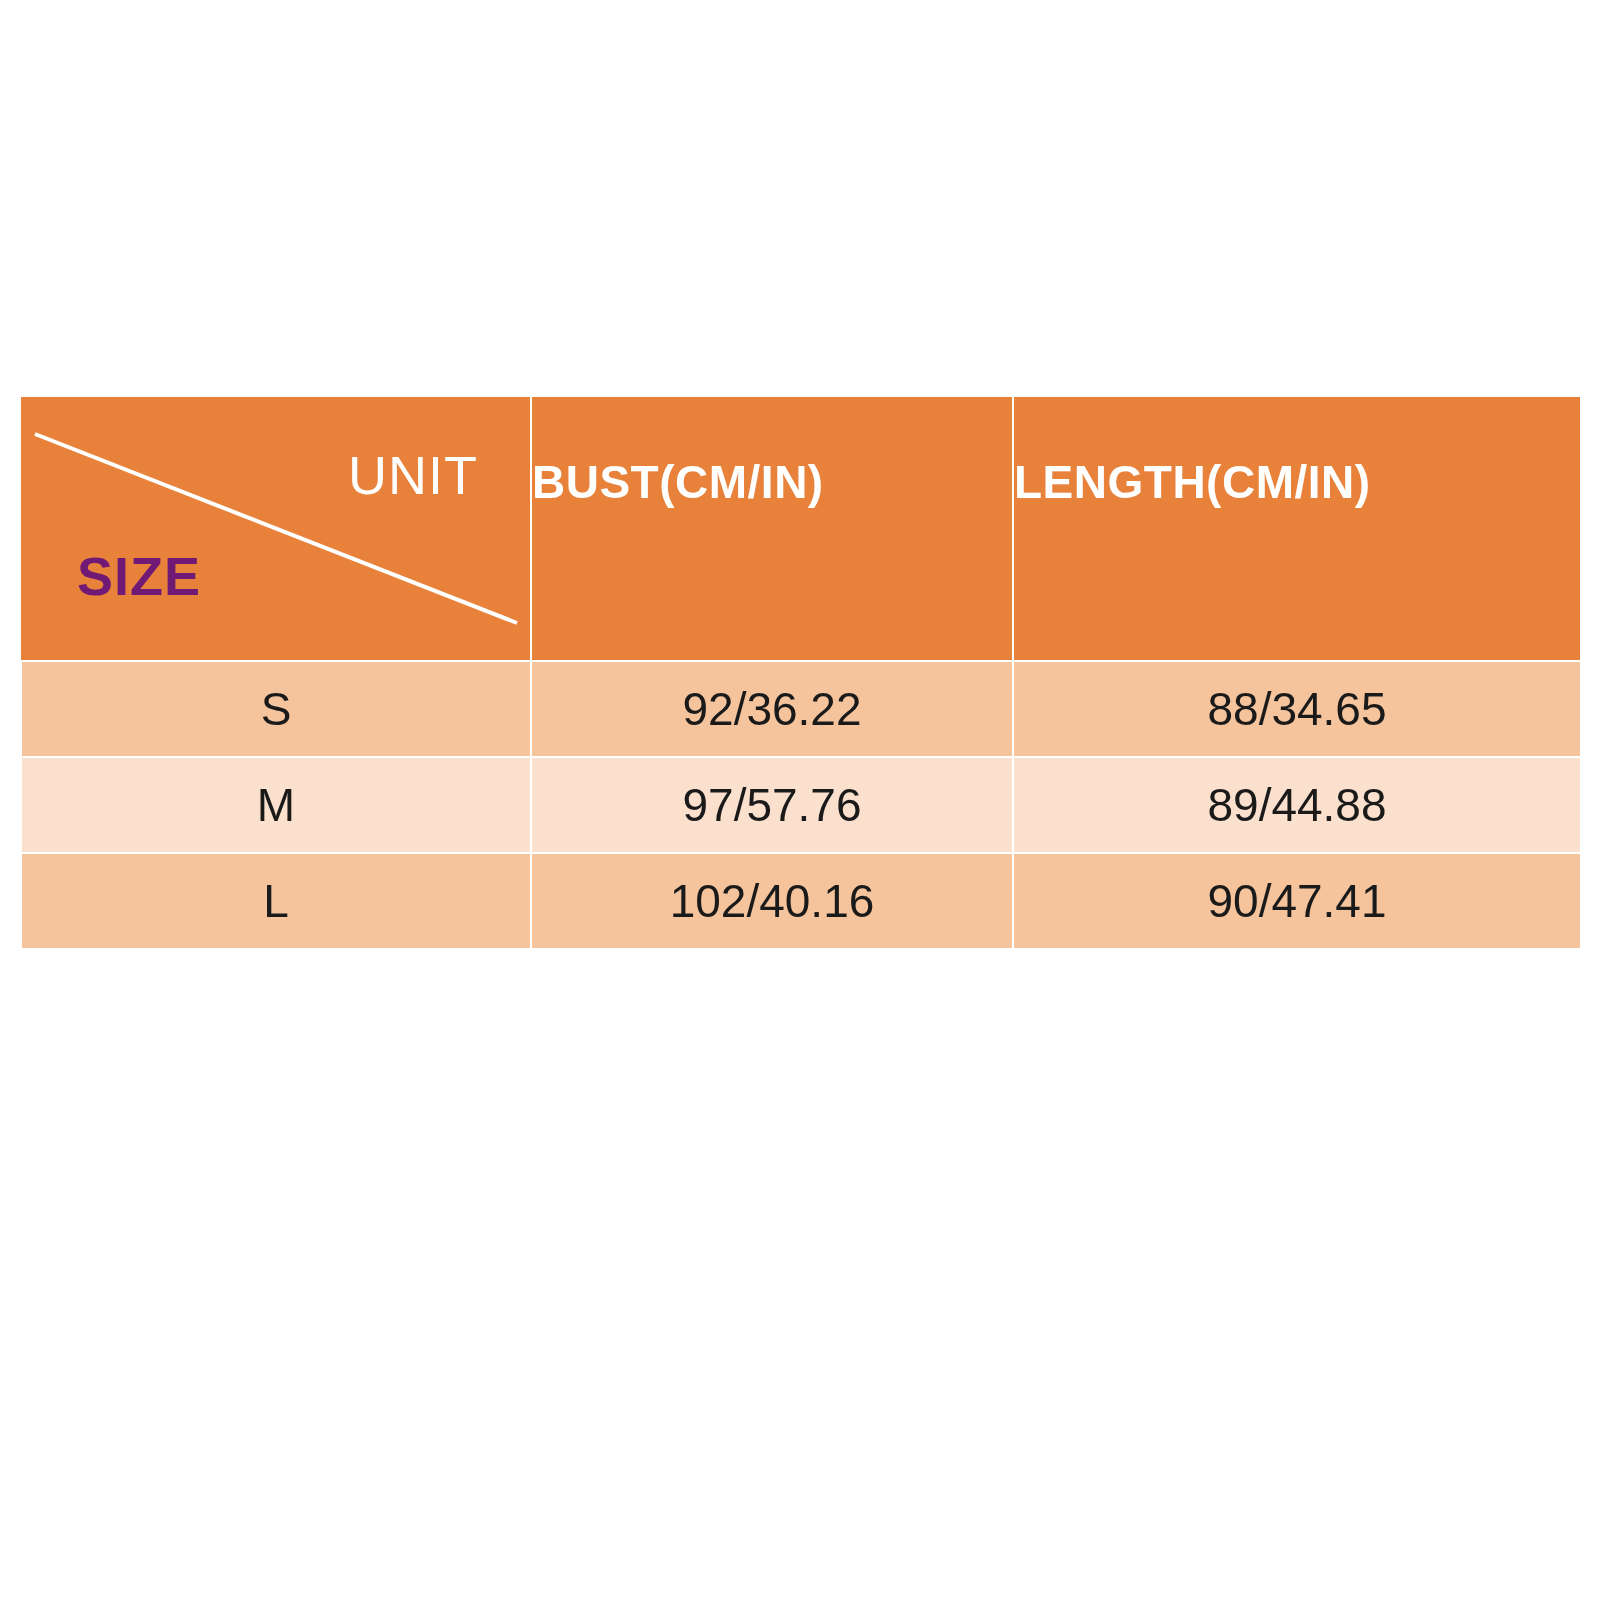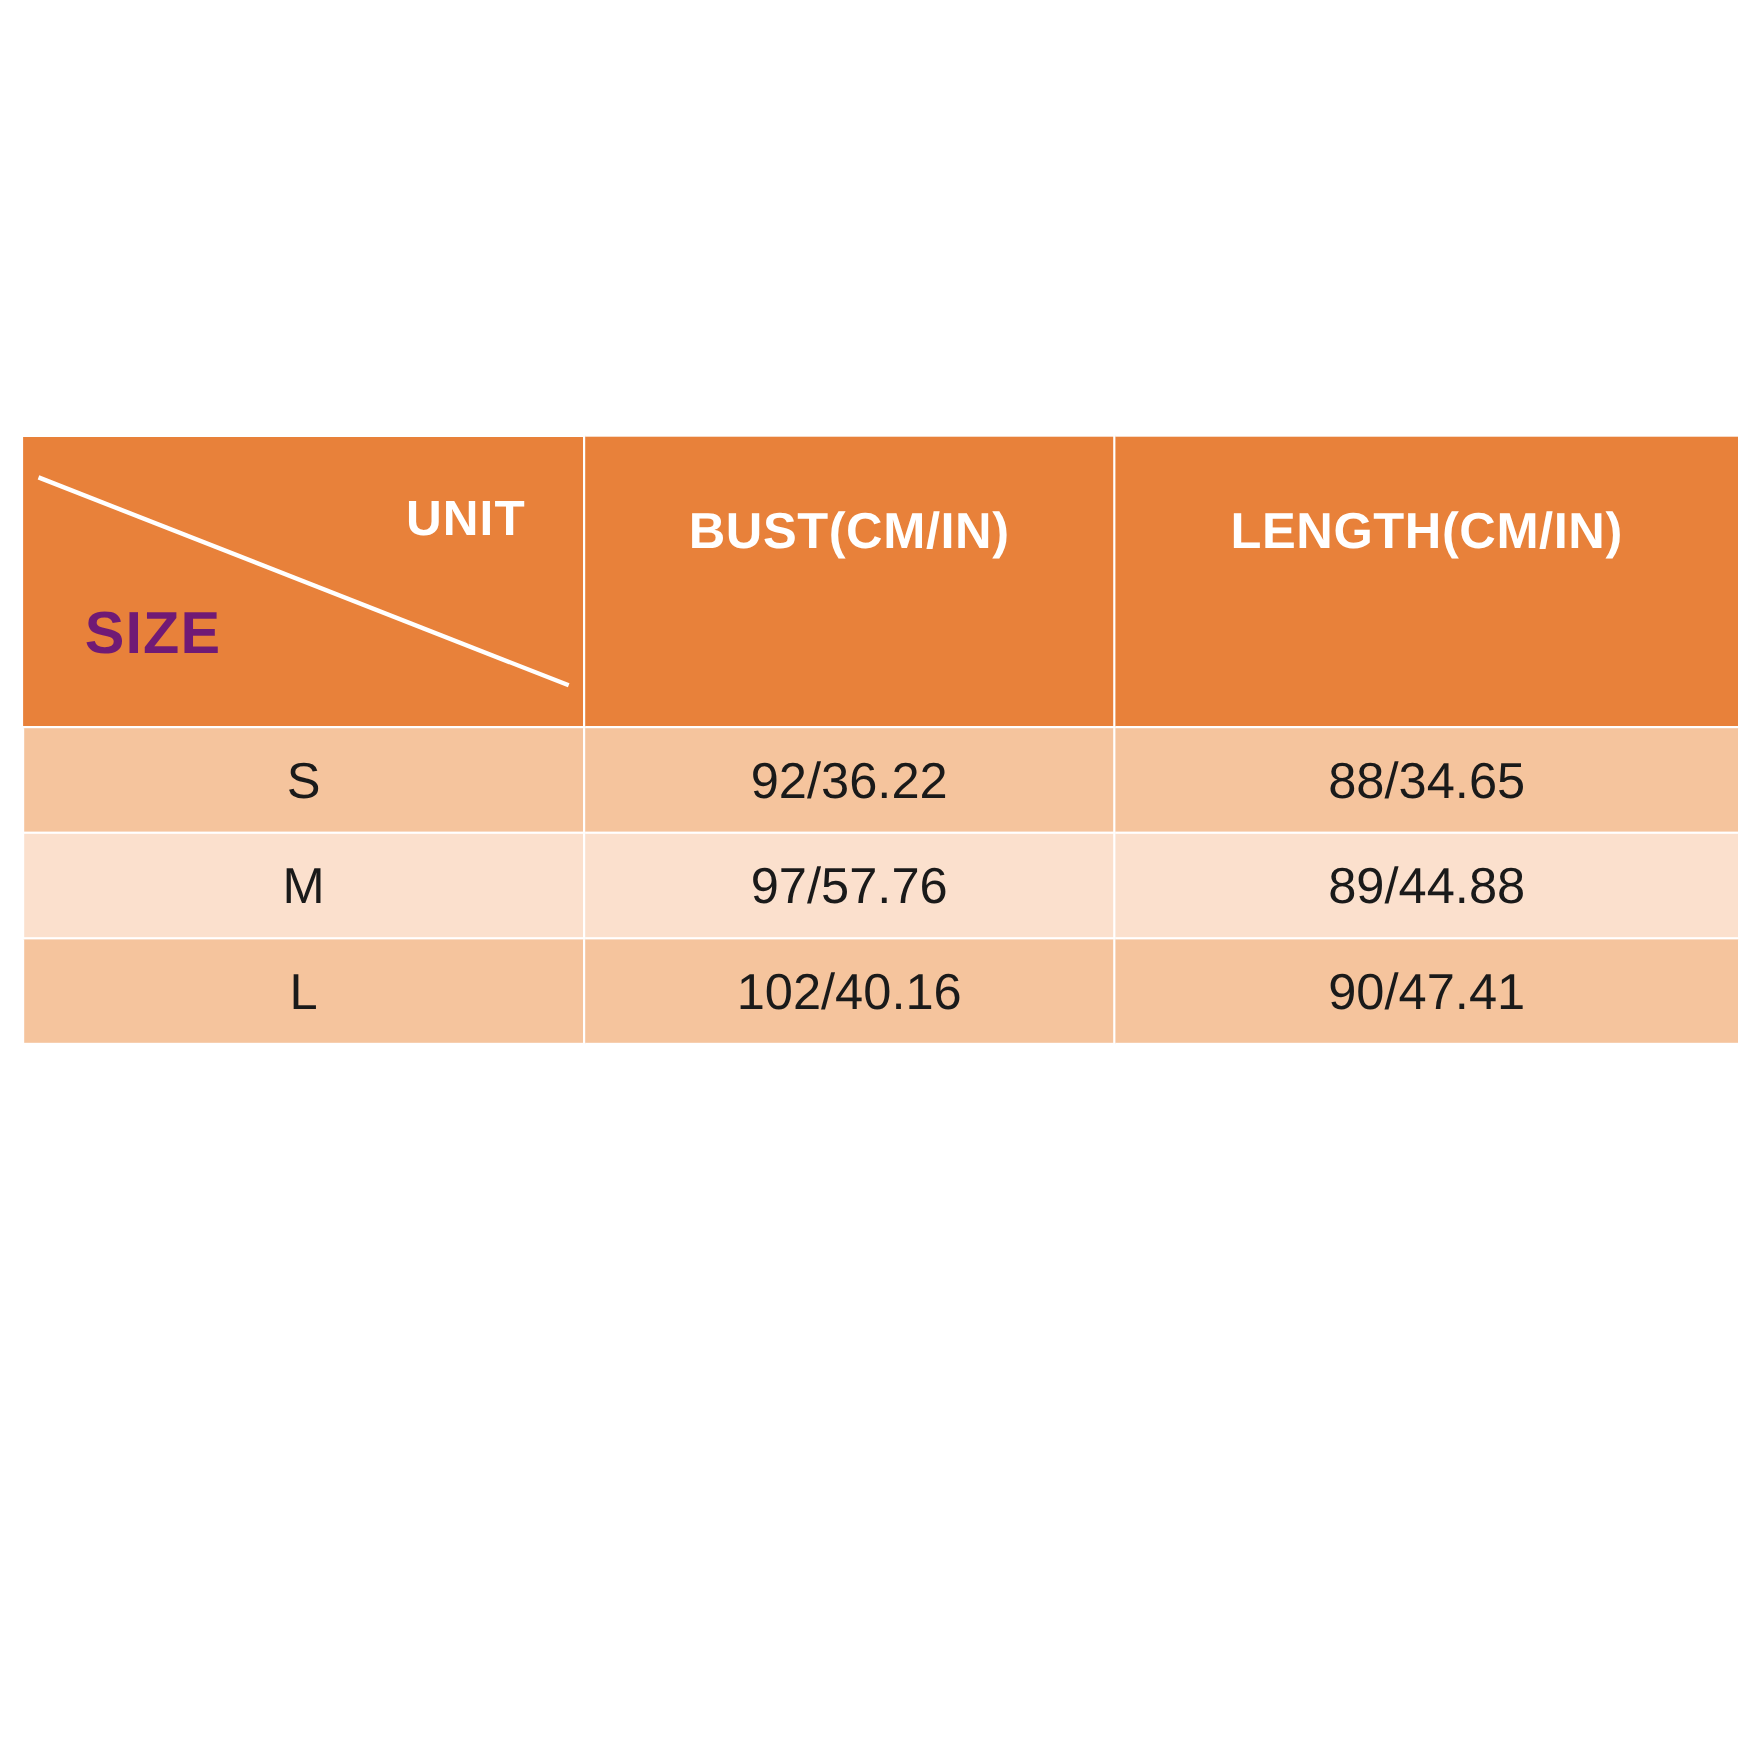--- a/index.html
+++ b/index.html
@@ -53,41 +53,41 @@
   }
   .corner-inner svg {
     position: absolute;
     left: 0;
     top: 0;
   }
   .unit-label {
     position: absolute;
     right: 52px;
     top: 22px;
-    font-size: 45px;
-    font-weight: bold;
+    font-size: 54px;
+    font-weight: normal;
     color: #ffffff;
     line-height: 1;
     letter-spacing: 1px;
   }
   .size-label {
     position: absolute;
     left: 56px;
     bottom: 28px;
     font-size: 54px;
     font-weight: bold;
     color: #701a75;
     line-height: 1;
     letter-spacing: 1px;
   }
   .head-row th.colhead {
     font-size: 46px;
     padding-top: 58px;
     vertical-align: top;
-    text-align: center;
+    text-align: left;
   }
   tbody td {
     height: 94px;
     text-align: center;
     vertical-align: middle;
     font-size: 46px;
     color: #1a1a1a;
     padding: 0;
     border: 2px solid #ffffff;
     font-weight: normal;

